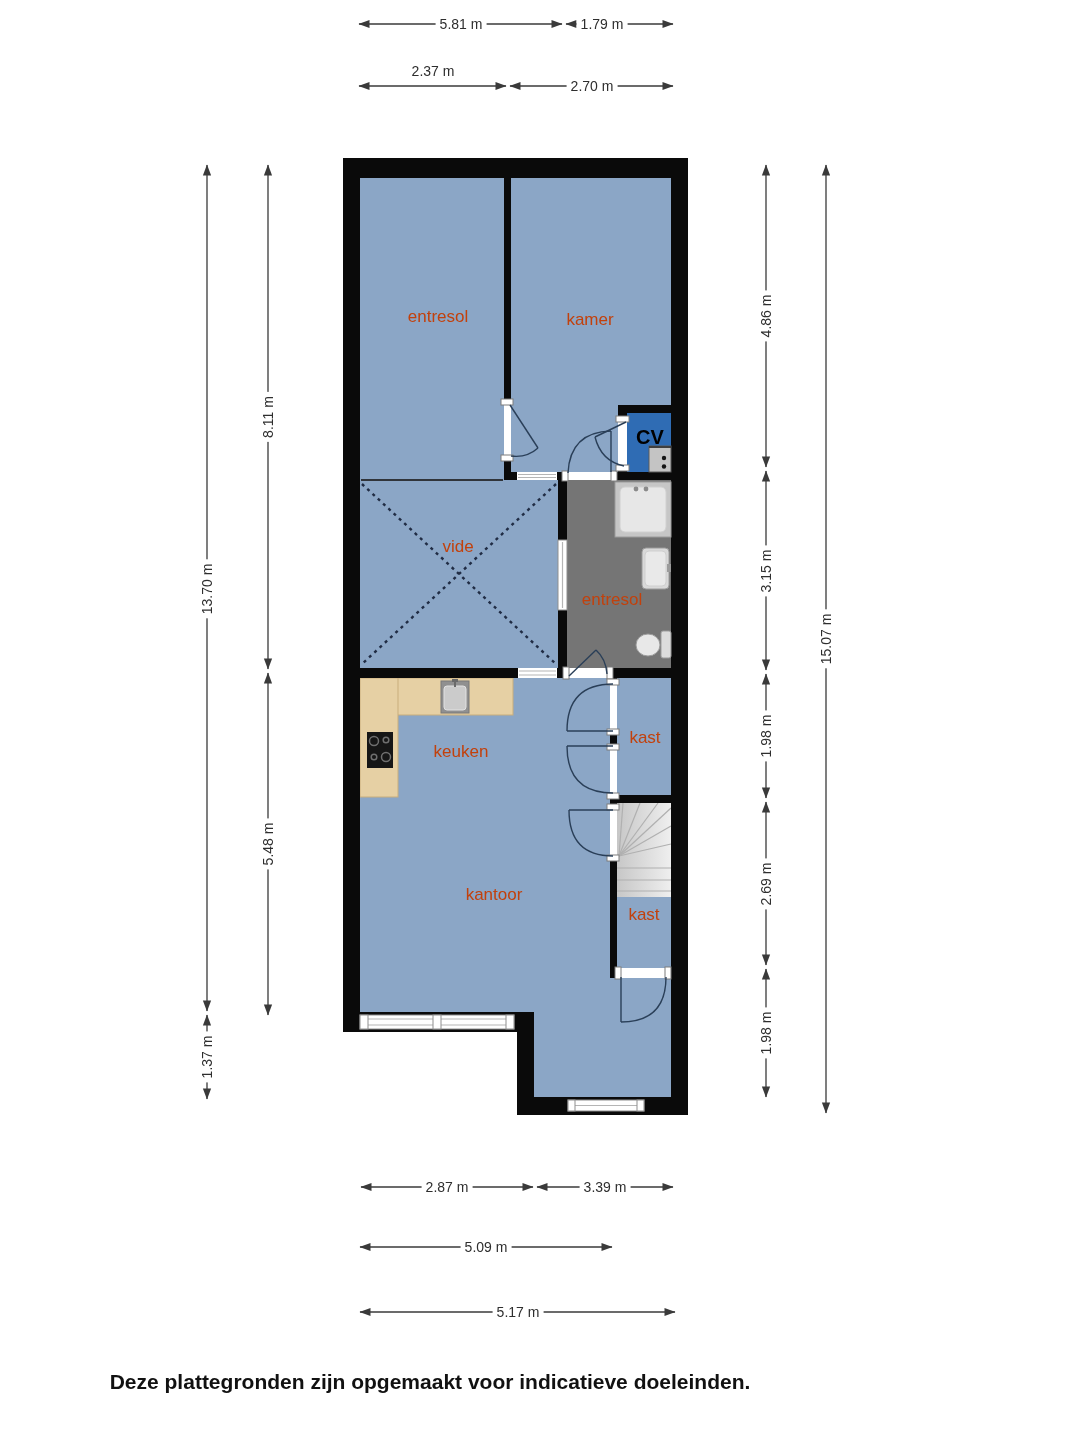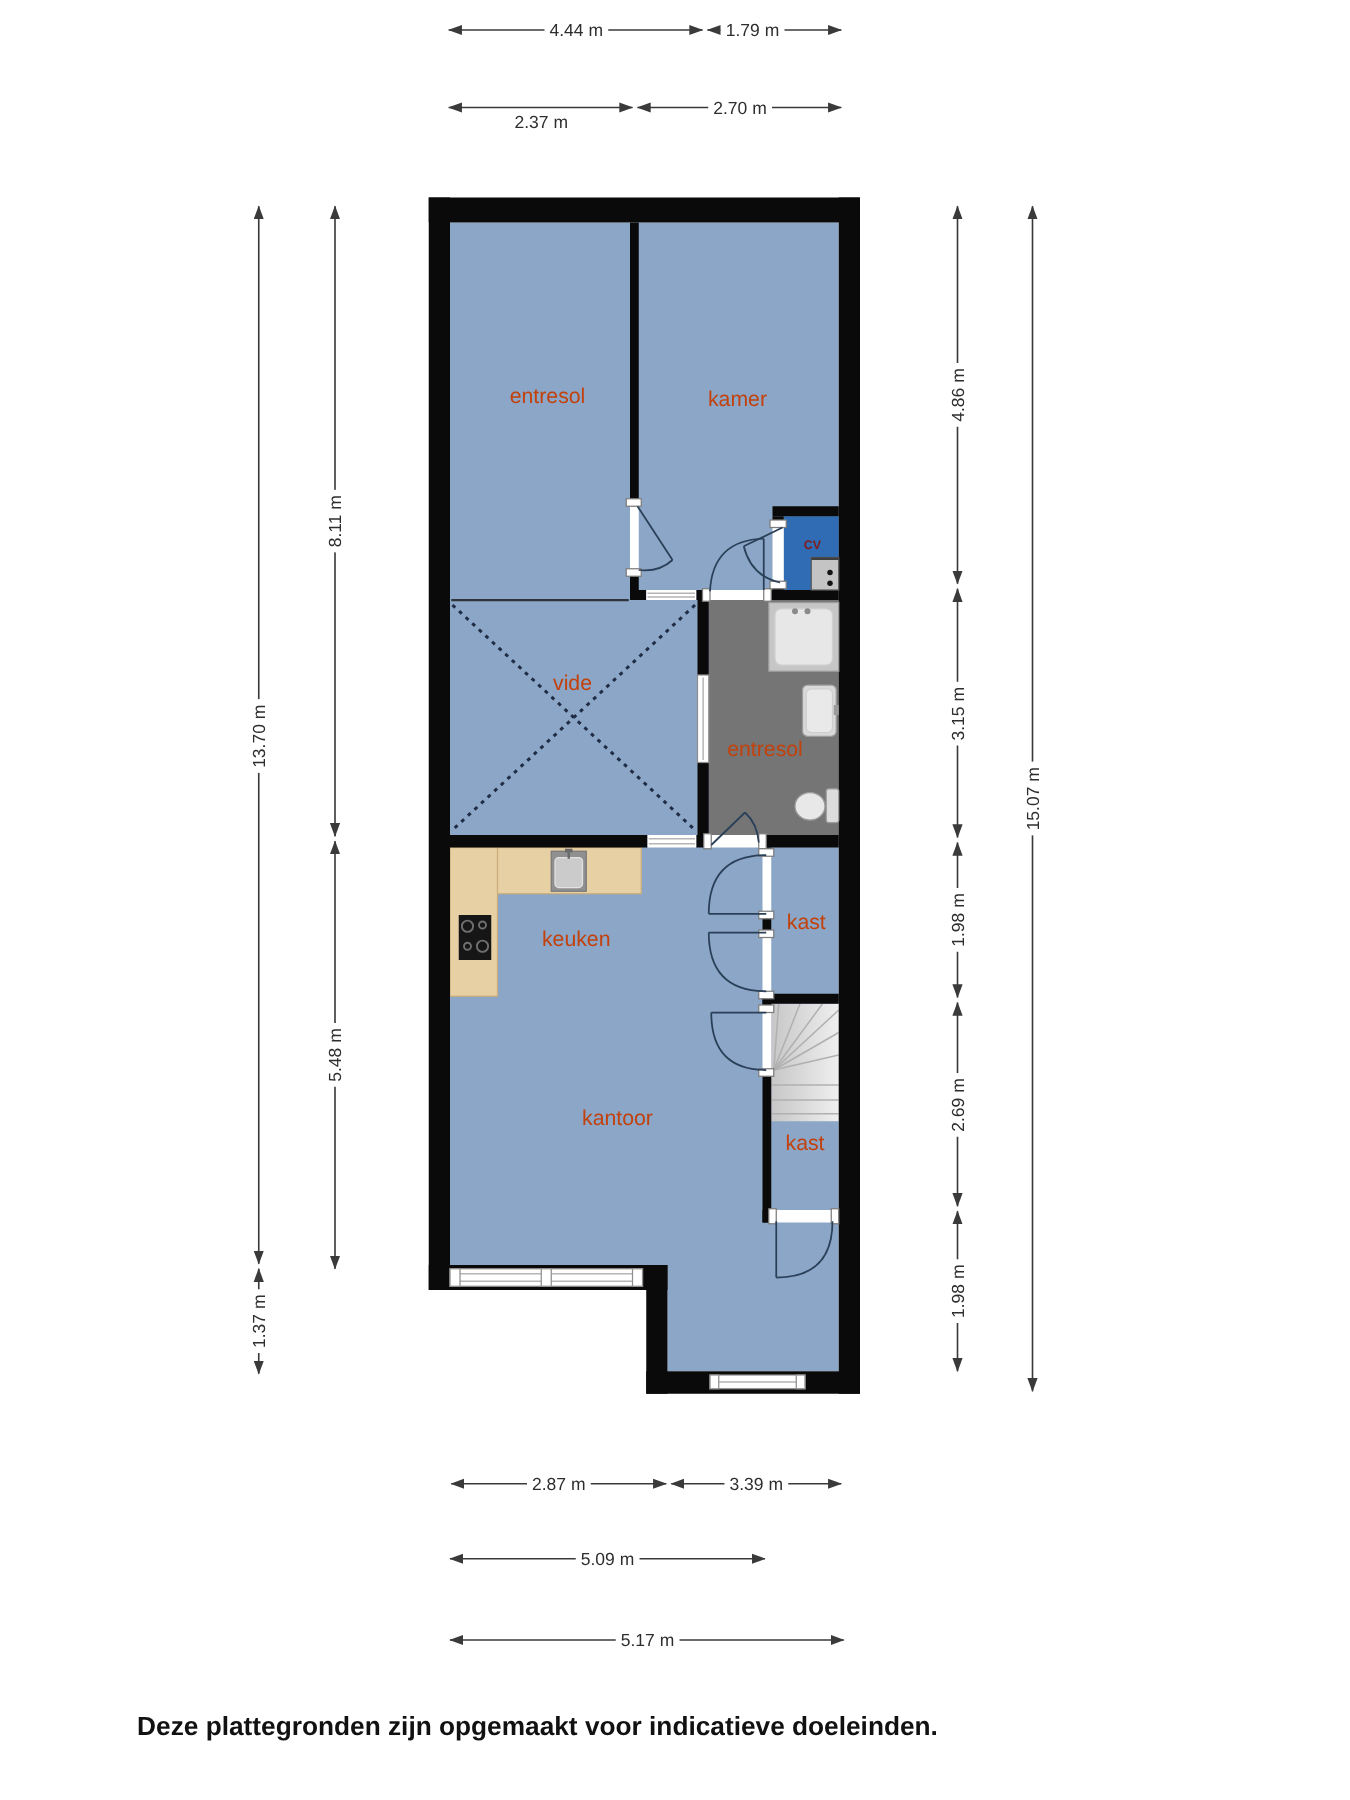--- a/index.html
+++ b/index.html
@@ -11,21 +11,21 @@
   .cap{fill:#ffffff;stroke:#7d7d7d;stroke-width:1;}
   .winframe{fill:#ffffff;stroke:#8f8f8f;stroke-width:1;}
   .winline{stroke:#b5b5b5;stroke-width:1.2;fill:none;}
   .dim{stroke:#3a3a3a;stroke-width:1.3;}
   .arc{stroke:#2a3f58;stroke-width:1.4;fill:none;}
   .dash{stroke:#202c44;stroke-width:2.4;fill:none;stroke-dasharray:3 4.2;}
   .solidline{stroke:#30343a;stroke-width:1.8;}
   .stairline{stroke:#b0b0b0;stroke-width:1.2;}
   .label{position:absolute;transform:translate(-50%,-50%);white-space:nowrap;
          font-size:17px;color:#c2410c;z-index:3;}
-  .label.cv{font-size:10px;font-weight:bold;color:#7f1d1d;}
+  .label.cv{font-size:20px;font-weight:bold;color:#000000;}
   .dim-label{position:absolute;transform:translate(-50%,-50%);white-space:nowrap;
              font-size:14px;color:#2e2e2e;background:#ffffff;padding:0 4px;z-index:3;}
   .dim-label.v{transform:translate(-50%,-50%) rotate(-90deg);padding:0 4px;}
   .footer{position:absolute;left:0;top:1368px;width:860px;text-align:center;
           font-size:21px;font-weight:bold;color:#111111;line-height:28px;z-index:3;}
 </style>
 </head>
 <body>
 
 <div class="canvas">
@@ -225,23 +225,23 @@
   <span class="label" style="left:438px;top:317px">entresol</span>
   <span class="label" style="left:590px;top:320px">kamer</span>
   <span class="label cv" style="left:650px;top:437px">CV</span>
   <span class="label" style="left:458px;top:547px">vide</span>
   <span class="label" style="left:612px;top:600px">entresol</span>
   <span class="label" style="left:461px;top:752px">keuken</span>
   <span class="label" style="left:645px;top:738px">kast</span>
   <span class="label" style="left:494px;top:895px">kantoor</span>
   <span class="label" style="left:644px;top:915px">kast</span>
 
-  <span class="dim-label" style="left:461px;top:24px">4.44 m</span>
+  <span class="dim-label" style="left:461px;top:24px">5.81 m</span>
   <span class="dim-label" style="left:602px;top:24px">1.79 m</span>
-  <span class="dim-label" style="left:433px;top:97px">2.37 m</span>
+  <span class="dim-label" style="left:433px;top:71px">2.37 m</span>
   <span class="dim-label" style="left:592px;top:86px">2.70 m</span>
   <span class="dim-label v" style="left:207px;top:589px">13.70 m</span>
   <span class="dim-label v" style="left:207px;top:1057px">1.37 m</span>
   <span class="dim-label v" style="left:268px;top:417px">8.11 m</span>
   <span class="dim-label v" style="left:268px;top:844px">5.48 m</span>
   <span class="dim-label v" style="left:766px;top:316px">4.86 m</span>
   <span class="dim-label v" style="left:766px;top:571px">3.15 m</span>
   <span class="dim-label v" style="left:766px;top:736px">1.98 m</span>
   <span class="dim-label v" style="left:766px;top:884px">2.69 m</span>
   <span class="dim-label v" style="left:766px;top:1033px">1.98 m</span>

